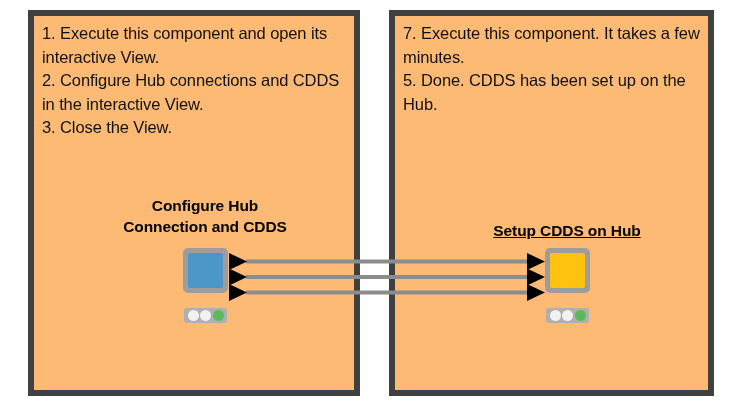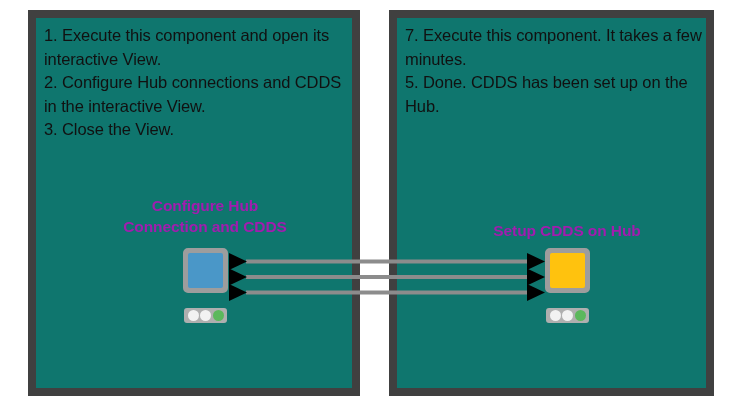--- a/index.html
+++ b/index.html
@@ -21,22 +21,22 @@
     top: 0;
     width: 734px;
     height: 408px;
     background: #ffffff;
   }
 
   
   .annotation {
     position: absolute;
     box-sizing: border-box;
-    background: #0f766e;
-    border: 8px solid #404040;
+    background: #fdba74;
+    border: 6px solid #404040;
     z-index: 2;
   }
   #annotation-left  { left: 28px;  top: 10px; width: 332px; height: 386px; }
   #annotation-right { left: 389px; top: 10px; width: 325px; height: 386px; }
 
   .annotation-text {
     position: absolute;
     left: 8px;
     top: 6px;
     right: 4px;
@@ -49,21 +49,21 @@
 
   
   .node-group {
     position: absolute;
     z-index: 3;
   }
   .node-title {
     position: absolute;
     font-size: 15.5px;
     font-weight: bold;
-    color: #a21caf;
+    color: #000000;
     line-height: 21px;
     text-align: center;
     white-space: pre-line;
     letter-spacing: -0.1px;
     width: 320px;
   }
   .node-box {
     position: absolute;
     box-sizing: border-box;
     width: 45px;
@@ -129,21 +129,21 @@
       <div class="node-fill" style="background:#4A97C8;"></div>
     </div>
     <div class="traffic-light" style="left:139px; top:113px;">
       <span class="led" style="background:#F2F2F2;"></span>
       <span class="led" style="background:#F2F2F2;"></span>
       <span class="led" style="background:#5CB85C;"></span>
     </div>
   </div>
 
   <div class="node-group" id="node-setup" style="left:407px; top:220px;">
-    <div class="node-title" style="left:0px; top:0px;">Setup CDDS on Hub</div>
+    <div class="node-title" style="left:0px; top:0px;text-decoration:underline;">Setup CDDS on Hub</div>
     <div class="node-box" style="left:138px; top:28px;">
       <div class="node-fill" style="background:#FFC20E;"></div>
     </div>
     <div class="traffic-light" style="left:139px; top:88px;">
       <span class="led" style="background:#F2F2F2;"></span>
       <span class="led" style="background:#F2F2F2;"></span>
       <span class="led" style="background:#5CB85C;"></span>
     </div>
   </div>
 

